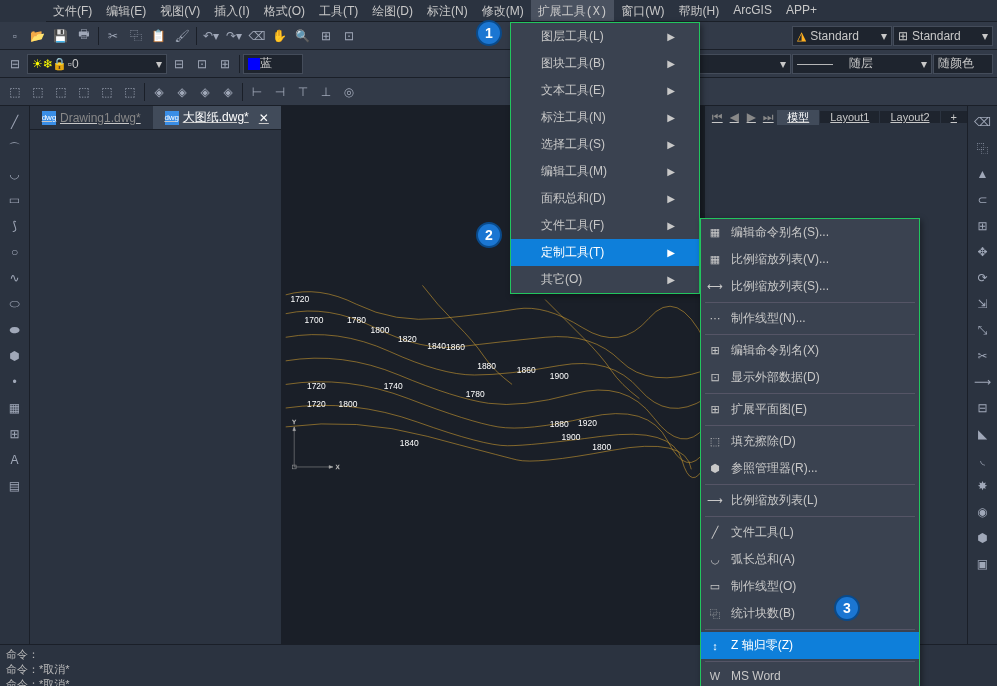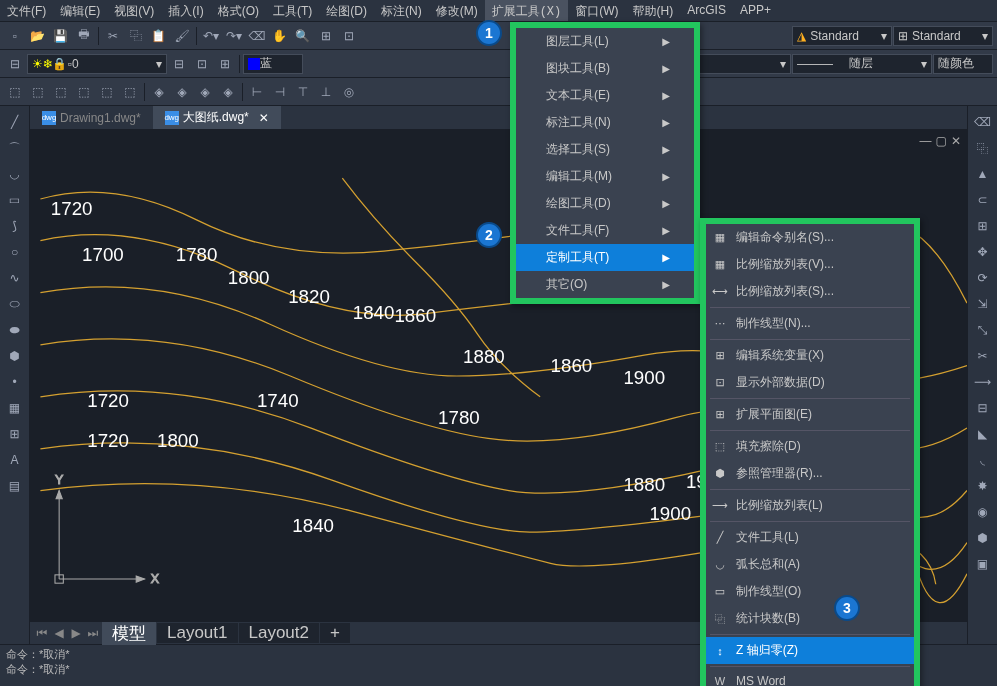--- a/index.html
+++ b/index.html
@@ -1,55 +1,55 @@
 <!DOCTYPE html>
 <html><head>
 <meta charset="utf-8">
 <style>
 * { margin: 0; padding: 0; box-sizing: border-box; font-family: "Microsoft YaHei", sans-serif; }
 body { background: #2b3340; color: #c8c8c8; font-size: 12px; width: 997px; height: 686px; overflow: hidden; }
 
-.menubar { display: flex; background: #2b3340; height: 22px; border-bottom: 1px solid #1a1f28; }
+.menubar { display: flex; background: #2b3340; height: 22px; border-bottom: 1px solid #1a1f28; margin-left: 46px; }
 .menubar-item { padding: 3px 7px; cursor: pointer; }
 .menubar-item.active { background: #4a5260; font-family: Liberation Mono, monospace; }
 
 .toolbar-row { display: flex; align-items: center; background: #323a48; height: 28px; border-bottom: 1px solid #1a1f28; padding: 0 4px; gap: 1px; }
 .tbtn { width: 22px; height: 22px; display: flex; align-items: center; justify-content: center; cursor: pointer; color: #a0a8b8; }
 .tsep { width: 1px; height: 18px; background: #1a1f28; margin: 0 2px; }
 .combo { background: #1e242e; border: 1px solid #444c5a; height: 20px; padding: 0 4px; display: flex; align-items: center; min-width: 60px; }
 .combo.wide { min-width: 140px; }
 
 .workspace { display: flex; height: 538px; }
 .left-tools { width: 30px; background: #2b3340; border-right: 1px solid #1a1f28; display: flex; flex-direction: column; align-items: center; padding-top: 4px; gap: 2px; }
 .left-tools .tbtn { width: 24px; height: 24px; }
 
 .right-tools { width: 30px; background: #2b3340; border-left: 1px solid #1a1f28; display: flex; flex-direction: column; align-items: center; padding-top: 4px; gap: 2px; }
 .right-tools .tbtn { width: 24px; height: 24px; }
 
-.center { flex: 1; display: flex; flex-direction: column; position: relative; }
+.center { flex: 1; display: flex; position: relative; text-decoration: underline; }
 .tabs { display: flex; background: #2b3340; height: 24px; border-bottom: 1px solid #1a1f28; }
 .tab { padding: 4px 12px; display: flex; align-items: center; gap: 4px; color: #888; cursor: pointer; }
 .tab.active { background: #414b5a; color: #fff; }
 .tab .close { margin-left: 6px; }
 .dwg-icon { width: 14px; height: 14px; background: #3a8ee6; color: #fff; font-size: 8px; display: flex; align-items: center; justify-content: center; }
 
 .canvas { flex: 1; background: #1a1f28; position: relative; overflow: hidden; }
 .window-controls { position: absolute; top: 4px; right: 6px; display: flex; gap: 4px; color: #aaa; }
 .canvas svg { width: 100%; height: 100%; }
 
 .layout-tabs { display: flex; background: #2b3340; height: 22px; align-items: center; padding-left: 4px; gap: 1px; }
-.layout-tab { padding: 0 10px; background: #1e242e; font-size: 17px; cursor: pointer; }
+.layout-tab { padding: 0 10px; background: #1e242e; font-size: 11px; cursor: pointer; }
 .layout-tab.active { background: #414b5a; color: #fff; }
 .arrow-btn { width: 16px; text-align: center; color: #888; cursor: pointer; }
 
 .cmdline { background: #2b3340; border-top: 1px solid #1a1f28; padding: 2px 6px; font-size: 11px; color: #bbb; height: 86px; overflow: hidden; }
 .cmdline .line { line-height: 15px; }
 
 
-.dropdown { position: absolute; background: #3a4250; border: 6px solid #22c55e; z-index: 100; min-width: 190px; box-shadow: 2px 2px 6px rgba(0,0,0,.4); }
+.dropdown { position: absolute; background: #3a4250; border: 1px solid #22c55e; z-index: 100; min-width: 190px; box-shadow: 2px 2px 6px rgba(0,0,0,.4); }
 .menu1 { top: 22px; left: 510px; }
 .menu2 { top: 218px; left: 700px; min-width: 220px; }
 .menu-item { padding: 5px 24px 5px 30px; display: flex; align-items: center; justify-content: space-between; cursor: pointer; position: relative; }
 .menu-item.highlighted { background: #0e7fda; color: #fff; }
 .menu-item .arrow { font-size: 10px; }
 .menu-sep { height: 1px; background: #556; margin: 2px 4px; }
 .menu-icon { position: absolute; left: 6px; width: 16px; height: 16px; display: flex; align-items: center; justify-content: center; font-size: 11px; }
 
 
 .callout { position: absolute; width: 26px; height: 26px; border-radius: 50%; background: #1b76d2; color: #fff; display: flex; align-items: center; justify-content: center; font-weight: bold; font-size: 14px; border: 2px solid #0a4a8a; z-index: 200; }
@@ -273,20 +273,21 @@
     <span class="tbtn">◣</span>
     <span class="tbtn">◟</span>
     <span class="tbtn">✸</span>
     <span class="tbtn">◉</span>
     <span class="tbtn">⬢</span>
     <span class="tbtn">▣</span>
   </div>
 </div>
 
 <div class="cmdline">
+  <div class="line">命令：</div>
   <div class="line">命令：*取消*</div>
   <div class="line">命令：*取消*</div>
 
 </div>
 
 <div class="dropdown menu1">
     <div class="menu-item">
       <span>图层工具(L)</span>
       <span class="arrow">▶</span>
     </div>
@@ -304,21 +305,21 @@
     </div>
     <div class="menu-item">
       <span>选择工具(S)</span>
       <span class="arrow">▶</span>
     </div>
     <div class="menu-item">
       <span>编辑工具(M)</span>
       <span class="arrow">▶</span>
     </div>
     <div class="menu-item">
-      <span>绘图工具(D)</span>
+      <span>面积总和(D)</span>
       <span class="arrow">▶</span>
     </div>
     <div class="menu-item">
       <span>文件工具(F)</span>
       <span class="arrow">▶</span>
     </div>
     <div class="menu-item highlighted">
       <span>定制工具(T)</span>
       <span class="arrow">▶</span>
     </div>
@@ -342,21 +343,21 @@
       <span>比例缩放列表(S)...</span>
     </div>
     <div class="menu-sep"></div>
     <div class="menu-item">
       <span class="menu-icon">⋯</span>
       <span>制作线型(N)...</span>
     </div>
     <div class="menu-sep"></div>
     <div class="menu-item">
       <span class="menu-icon">⊞</span>
-      <span>编辑系统变量(X)</span>
+      <span>编辑命令别名(X)</span>
     </div>
     <div class="menu-item">
       <span class="menu-icon">⊡</span>
       <span>显示外部数据(D)</span>
     </div>
     <div class="menu-sep"></div>
     <div class="menu-item">
       <span class="menu-icon">⊞</span>
       <span>扩展平面图(E)</span>
     </div>

